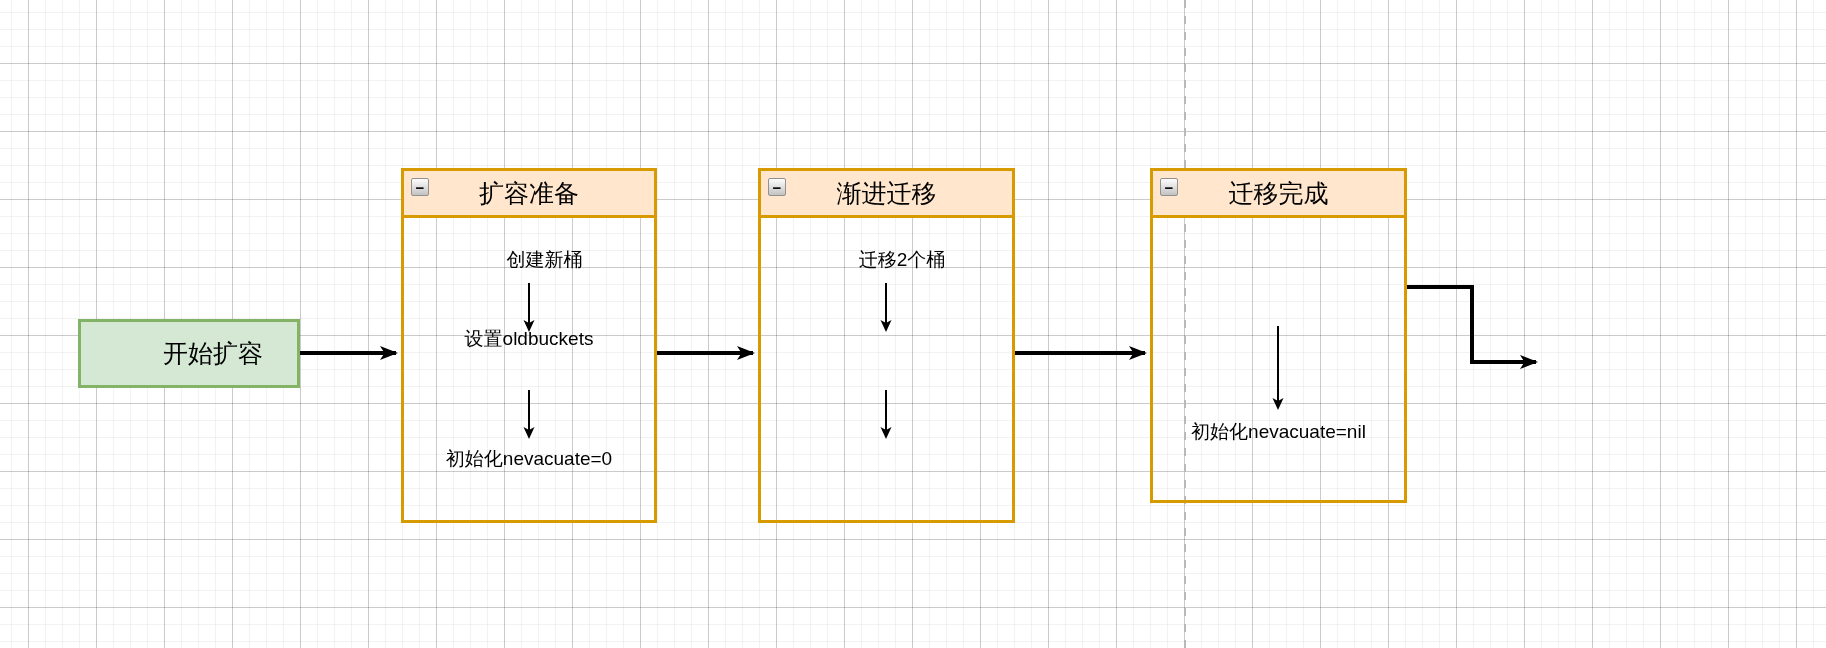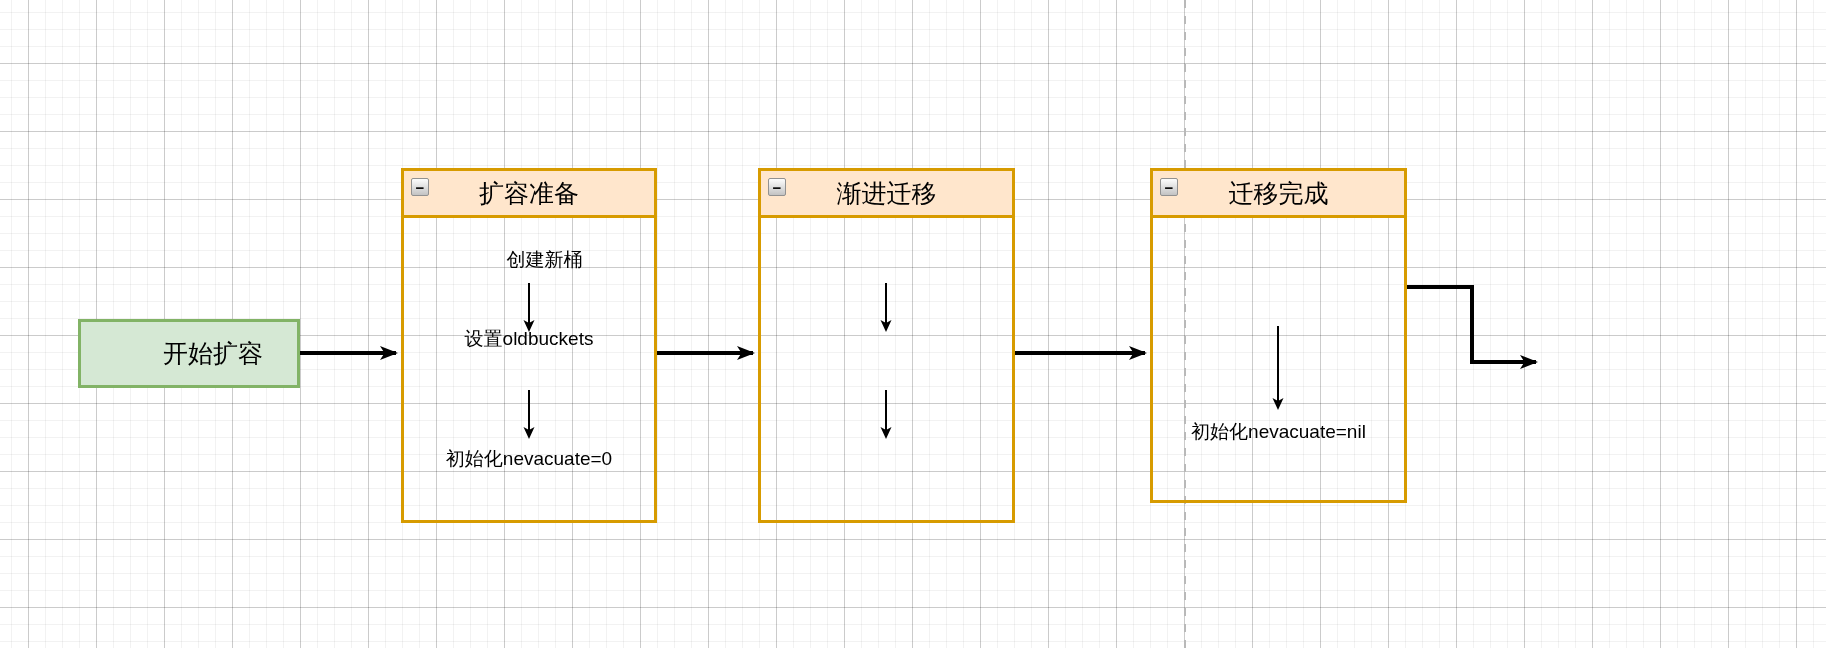--- a/index.html
+++ b/index.html
@@ -105,20 +105,21 @@
     <div class="step st1c">初始化nevacuate=0</div>
   </div>
 
   <div class="stage s2">
     <div class="stage-header">
       <span class="collapse-btn">
         <span>−</span>
       </span>
       <span>渐进迁移</span>
     </div>
+    <div class="step st1a">迁移2个桶</div>
   </div>
 
   <div class="stage s3">
     <div class="stage-header">
       <span class="collapse-btn">
         <span>−</span>
       </span>
       <span>迁移完成</span>
     </div>
     <div class="step st3b">初始化nevacuate=nil</div>

